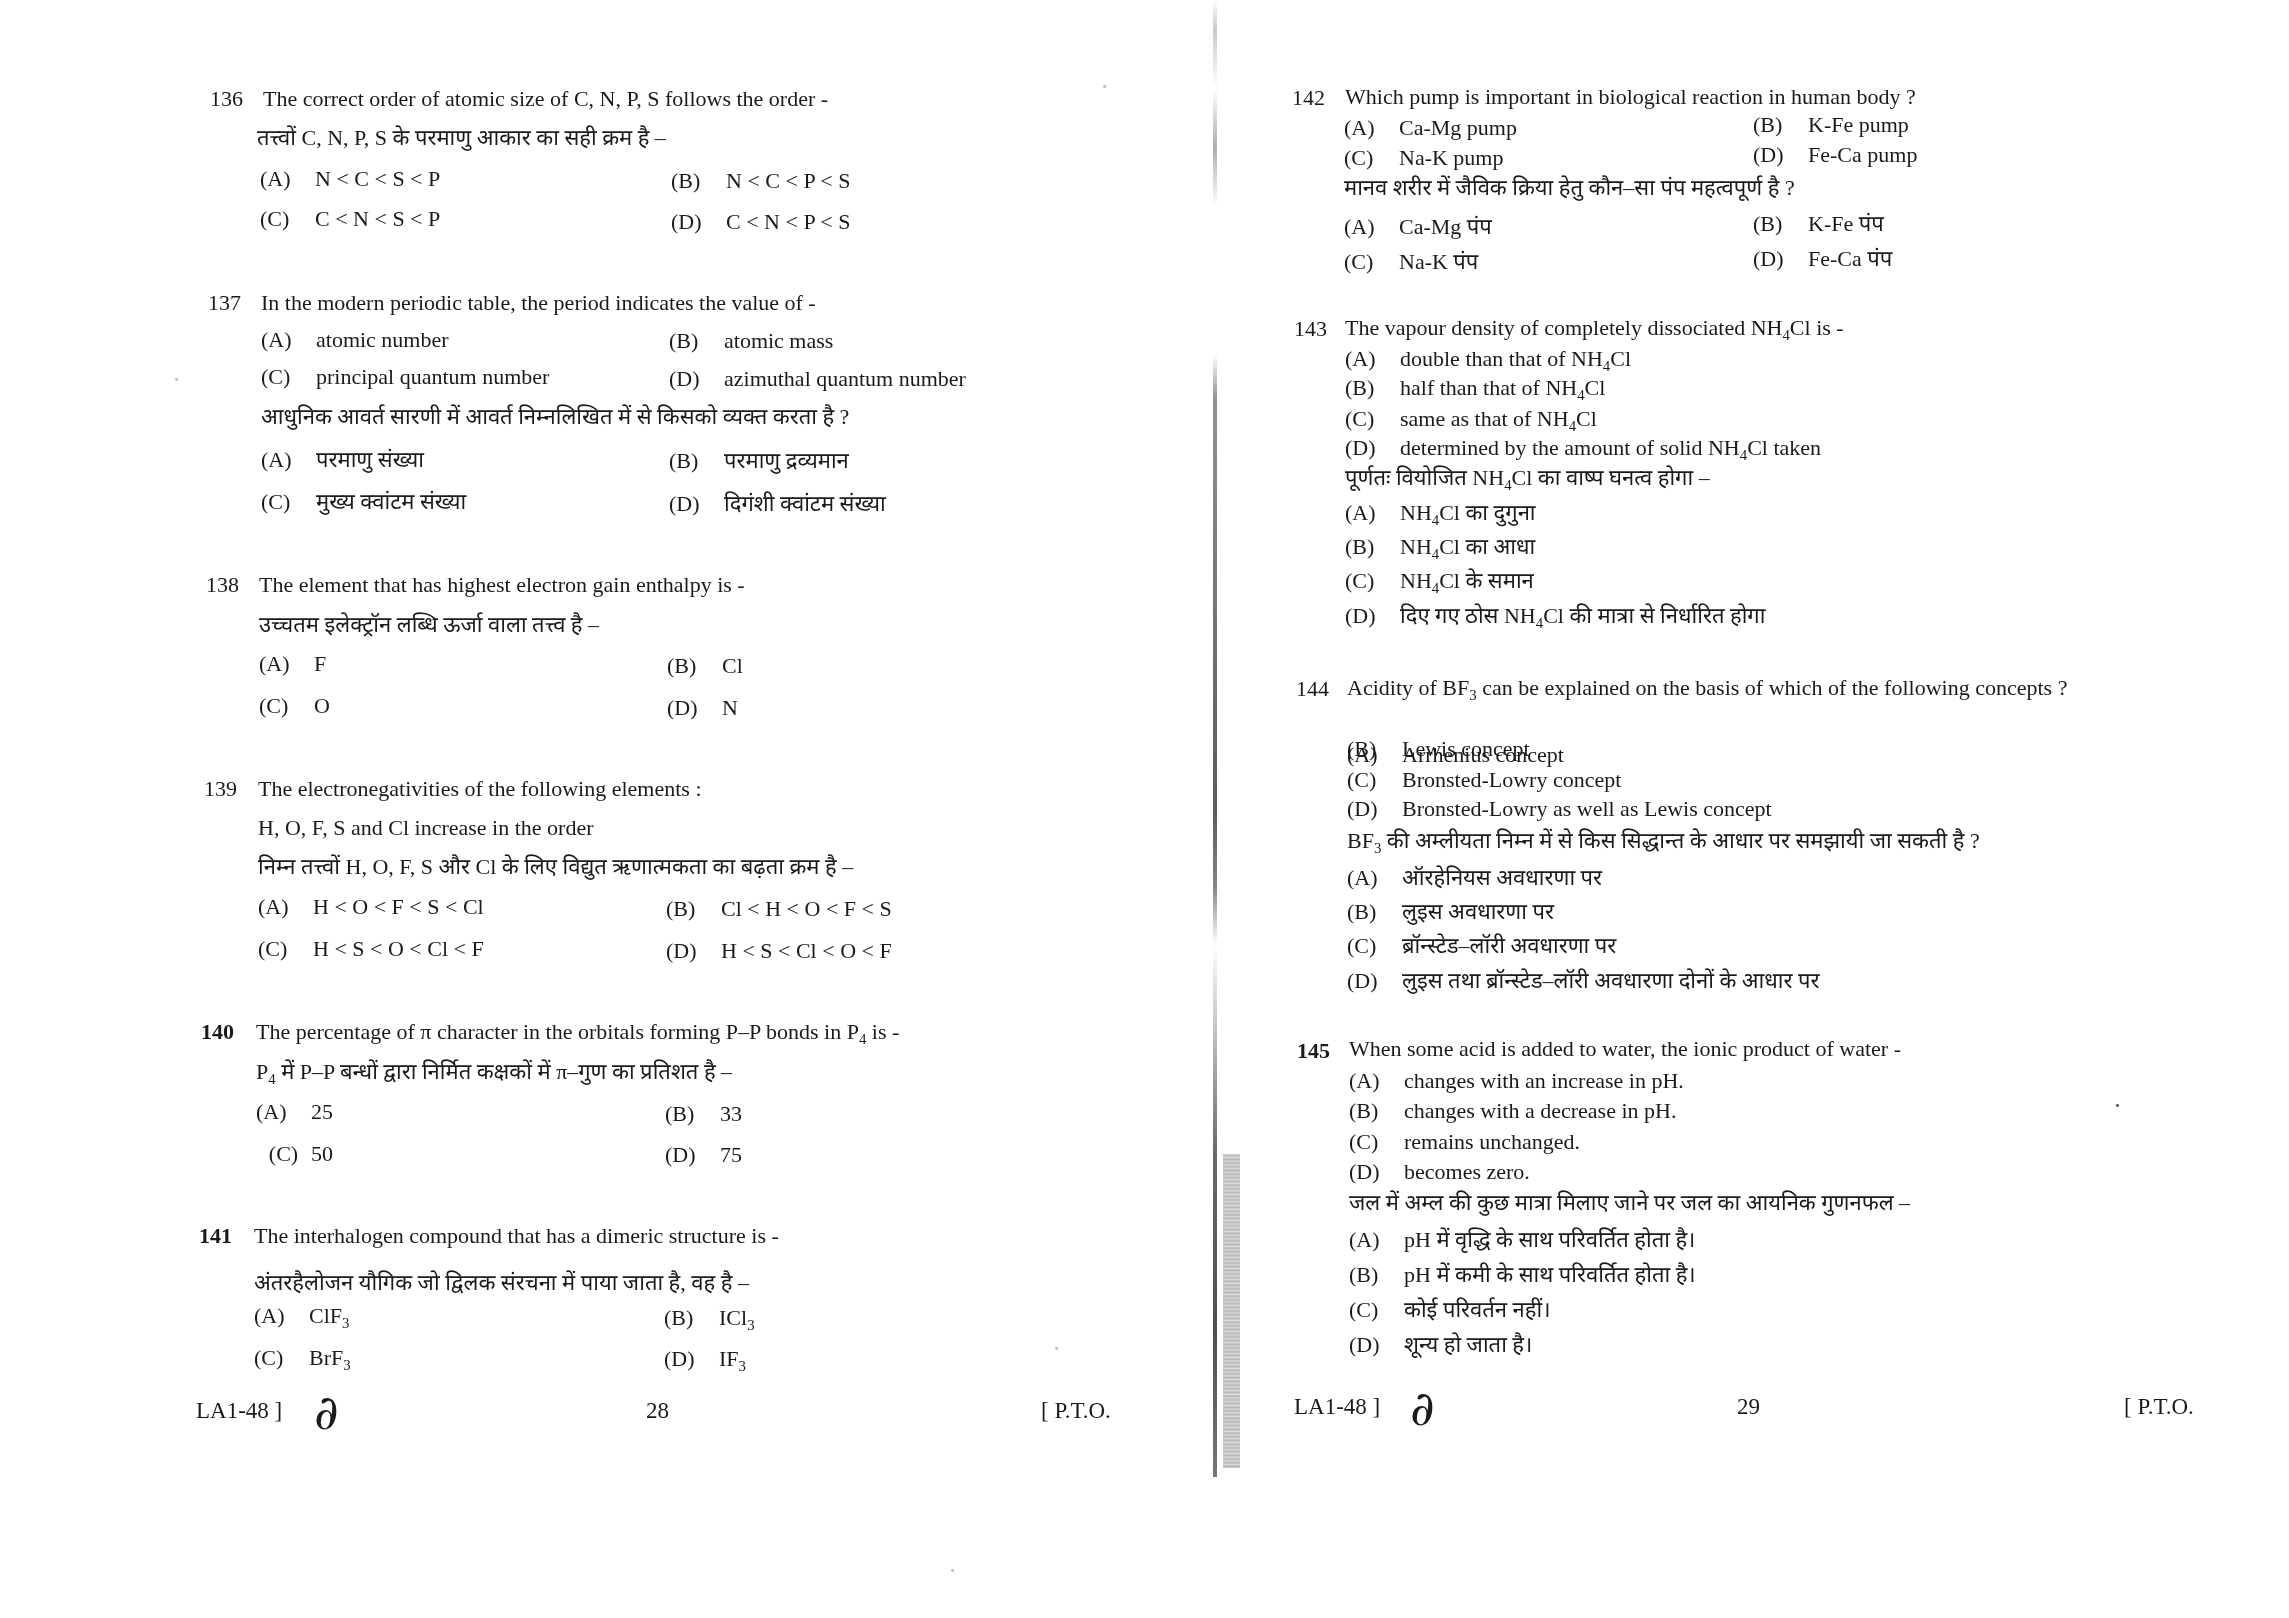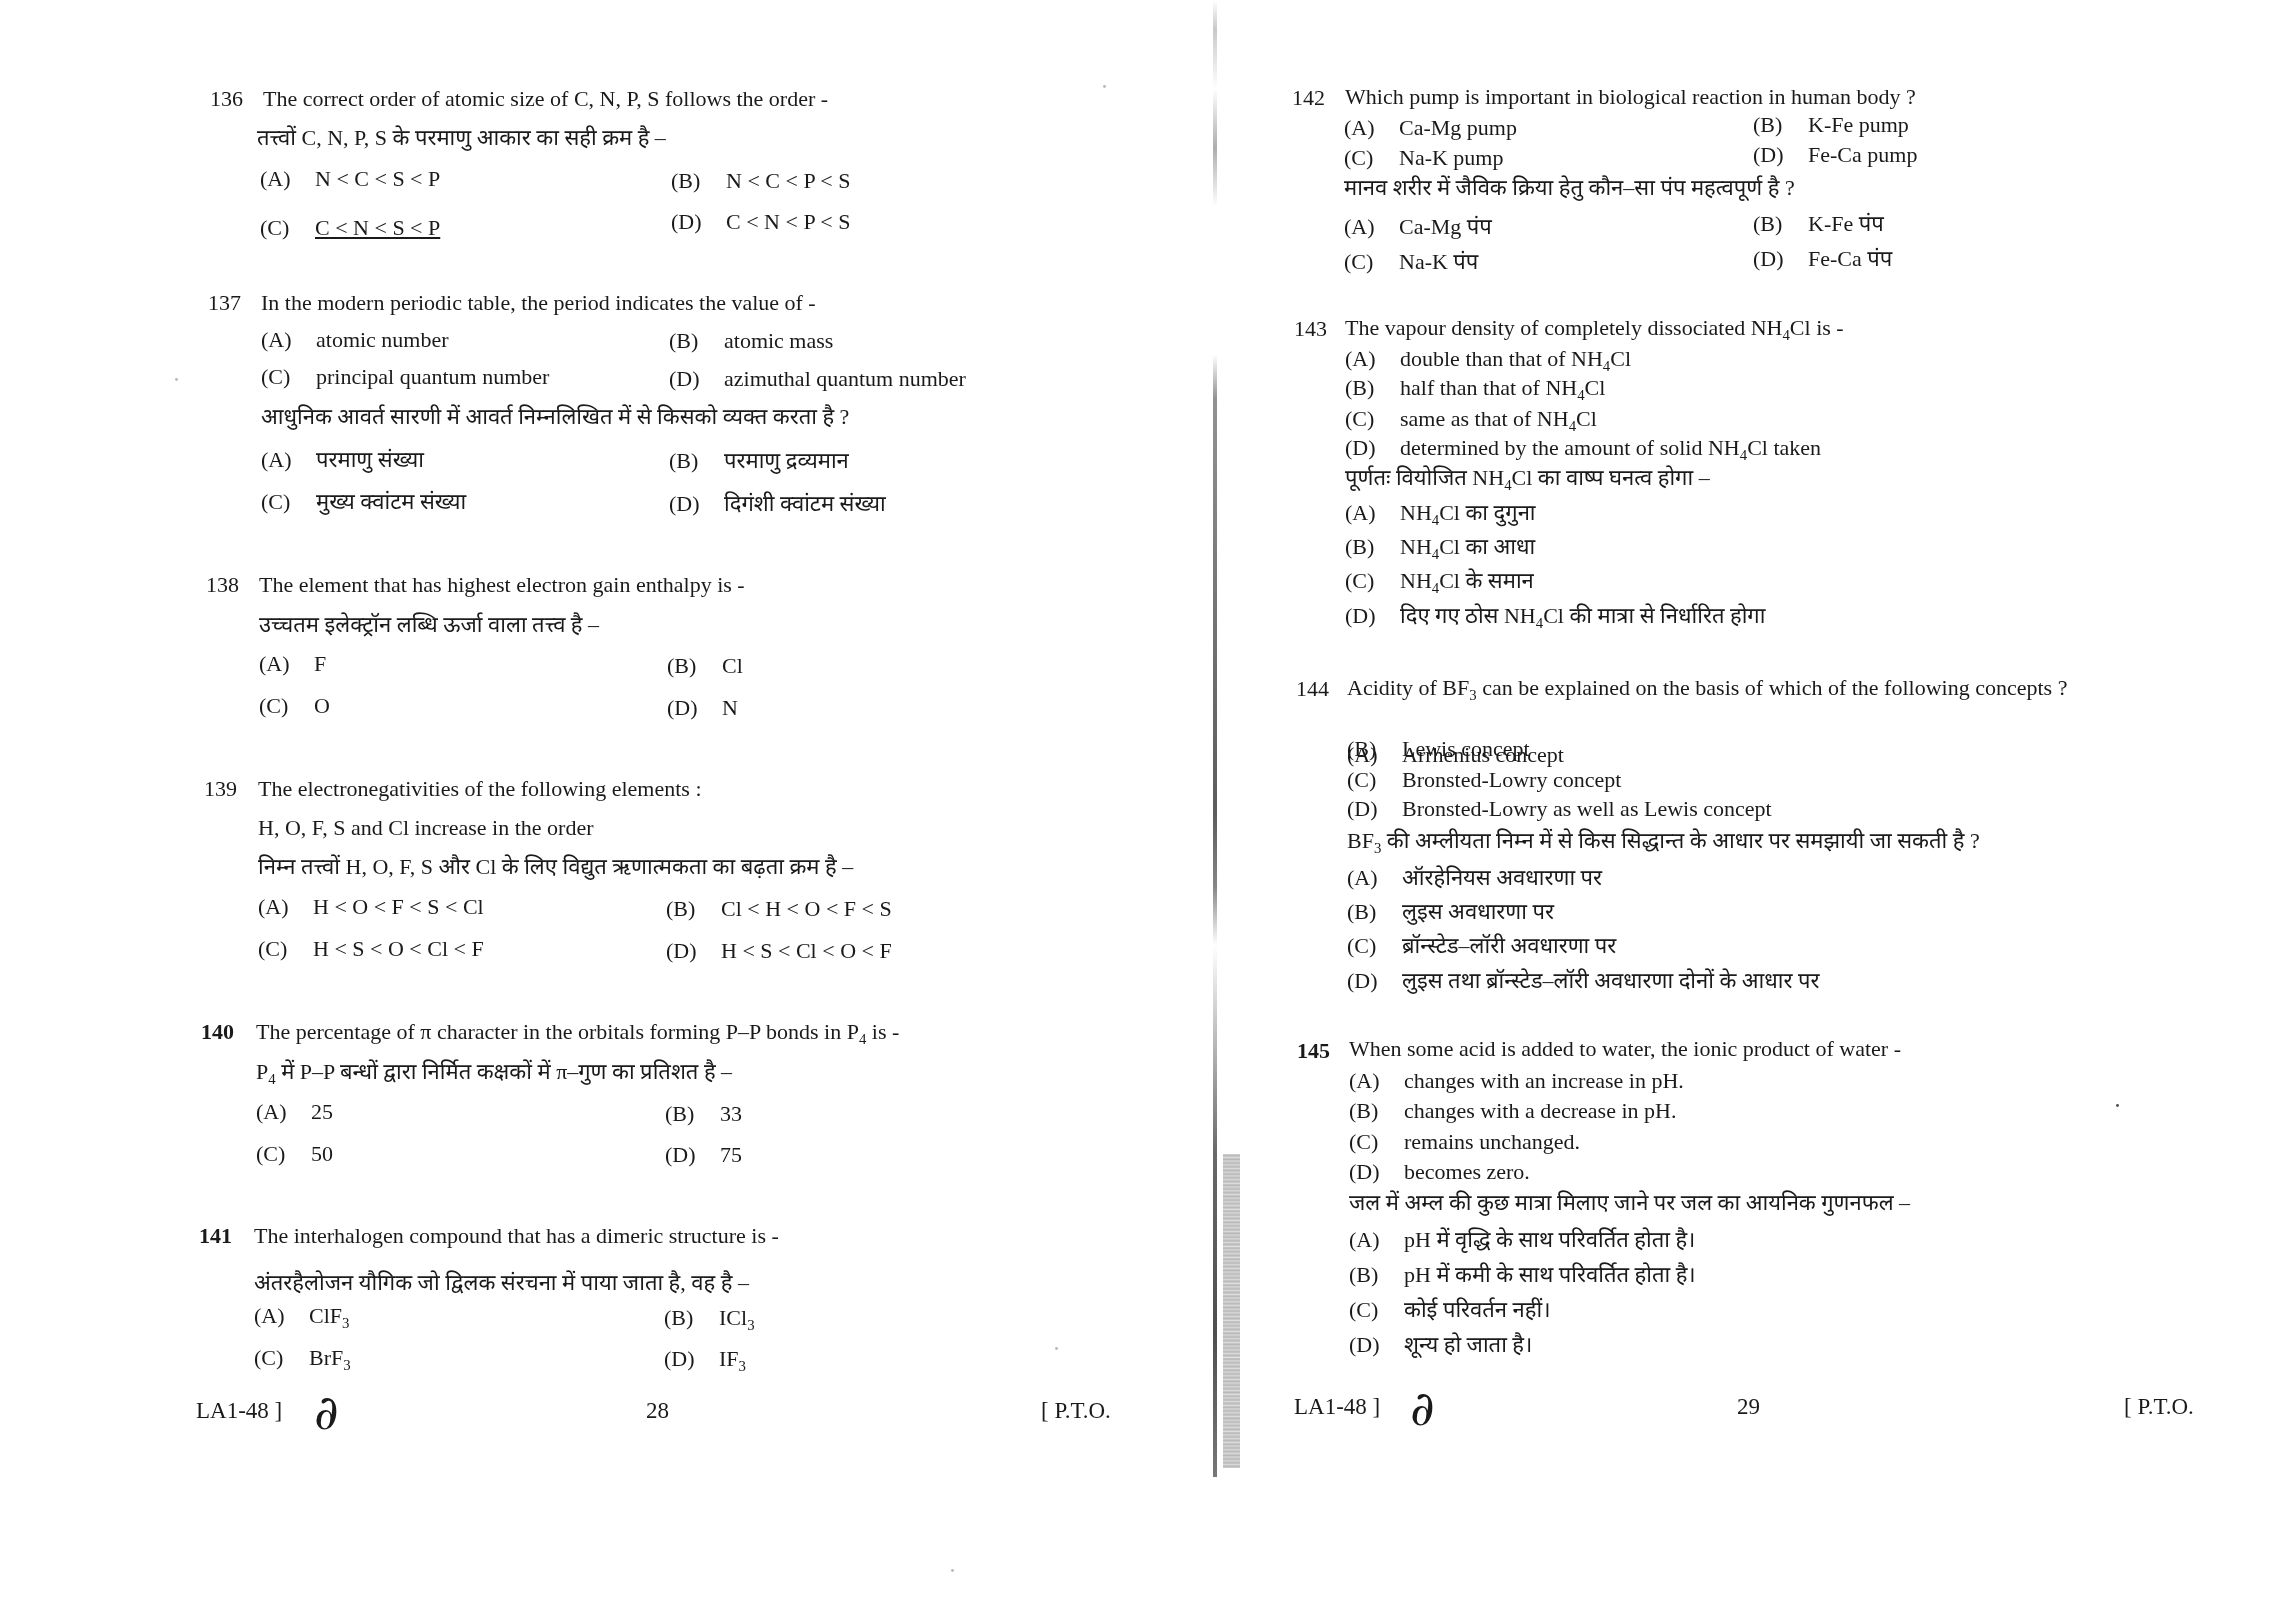--- a/index.html
+++ b/index.html
@@ -39,21 +39,21 @@
 <body>
 
 <div class="page" id="page-left">
 
   <div>
     <div class="qnum q" style="left:210px;top:88px;">136</div>
     <div class="qline q" style="left:263px;top:88px;">The correct order of atomic size of C, N, P, S follows the order -</div>
     <div class="qline q" style="left:257px;top:127px;">तत्त्वों C, N, P, S के परमाणु आकार का सही क्रम है –</div>
     <div class="opt q" style="left:260px;top:168px;"><span class="lbl">(A)</span><span>N &lt; C &lt; S &lt; P</span></div>
     <div class="opt q" style="left:671px;top:170px;"><span class="lbl">(B)</span><span>N &lt; C &lt; P &lt; S</span></div>
-    <div class="opt q" style="left:260px;top:217px;text-decoration:underline;"><span class="lbl">(C)</span><span>C &lt; N &lt; S &lt; P</span></div>
+    <div class="opt q" style="left:260px;top:208px;"><span class="lbl">(C)</span><span>C &lt; N &lt; S &lt; P</span></div>
     <div class="opt q" style="left:671px;top:211px;"><span class="lbl">(D)</span><span>C &lt; N &lt; P &lt; S</span></div>
   </div>
 
   <div>
     <div class="qnum q" style="left:208px;top:292px;">137</div>
     <div class="qline q" style="left:261px;top:292px;text-align:center;">In the modern periodic table, the period indicates the value of -</div>
     <div class="opt q" style="left:261px;top:329px;"><span class="lbl">(A)</span><span>atomic number</span></div>
     <div class="opt q" style="left:669px;top:330px;"><span class="lbl">(B)</span><span>atomic mass</span></div>
     <div class="opt q" style="left:261px;top:366px;"><span class="lbl">(C)</span><span>principal quantum number</span></div>
     <div class="opt q" style="left:669px;top:368px;"><span class="lbl">(D)</span><span>azimuthal quantum number</span></div>
@@ -84,21 +84,21 @@
     <div class="opt q" style="left:258px;top:938px;"><span class="lbl">(C)</span><span>H &lt; S &lt; O &lt; Cl &lt; F</span></div>
     <div class="opt q" style="left:666px;top:940px;"><span class="lbl">(D)</span><span>H &lt; S &lt; Cl &lt; O &lt; F</span></div>
   </div>
 
   <div>
     <div class="qnum q" style="left:201px;top:1021px;font-weight:bold;">140</div>
     <div class="qline q" style="left:256px;top:1021px;"><span>The percentage of </span><span>π</span><span>  character in the orbitals forming P–P bonds in P</span><sub>4</sub><span> is -</span></div>
     <div class="qline q" style="left:256px;top:1061px;"><span>P</span><sub>4</sub><span> में P–P बन्धों द्वारा निर्मित कक्षकों में </span><span>π</span><span>–गुण का प्रतिशत है –</span></div>
     <div class="opt q" style="left:256px;top:1101px;"><span class="lbl">(A)</span><span>25</span></div>
     <div class="opt q" style="left:665px;top:1103px;"><span class="lbl">(B)</span><span>33</span></div>
-    <div class="opt q" style="left:256px;top:1143px;"><span class="lbl">(C)</span><span>50</span></div>
+    <div class="opt q" style="left:256px;top:1143px;text-align:center;"><span class="lbl">(C)</span><span>50</span></div>
     <div class="opt q" style="left:665px;top:1144px;"><span class="lbl">(D)</span><span>75</span></div>
   </div>
 
   <div>
     <div class="qnum q" style="left:199px;top:1225px;font-weight:bold;">141</div>
     <div class="qline q" style="left:254px;top:1225px;">The interhalogen compound that has a dimeric structure is -</div>
     <div class="qline q" style="left:254px;top:1272px;">अंतरहैलोजन यौगिक जो द्विलक संरचना में पाया जाता है, वह है –</div>
     <div class="opt q" style="left:254px;top:1305px;"><span class="lbl">(A)</span><span>ClF</span><sub>3</sub></div>
     <div class="opt q" style="left:664px;top:1307px;"><span class="lbl">(B)</span><span>ICl</span><sub>3</sub></div>
     <div class="opt q" style="left:254px;top:1347px;"><span class="lbl">(C)</span><span>BrF</span><sub>3</sub></div>

